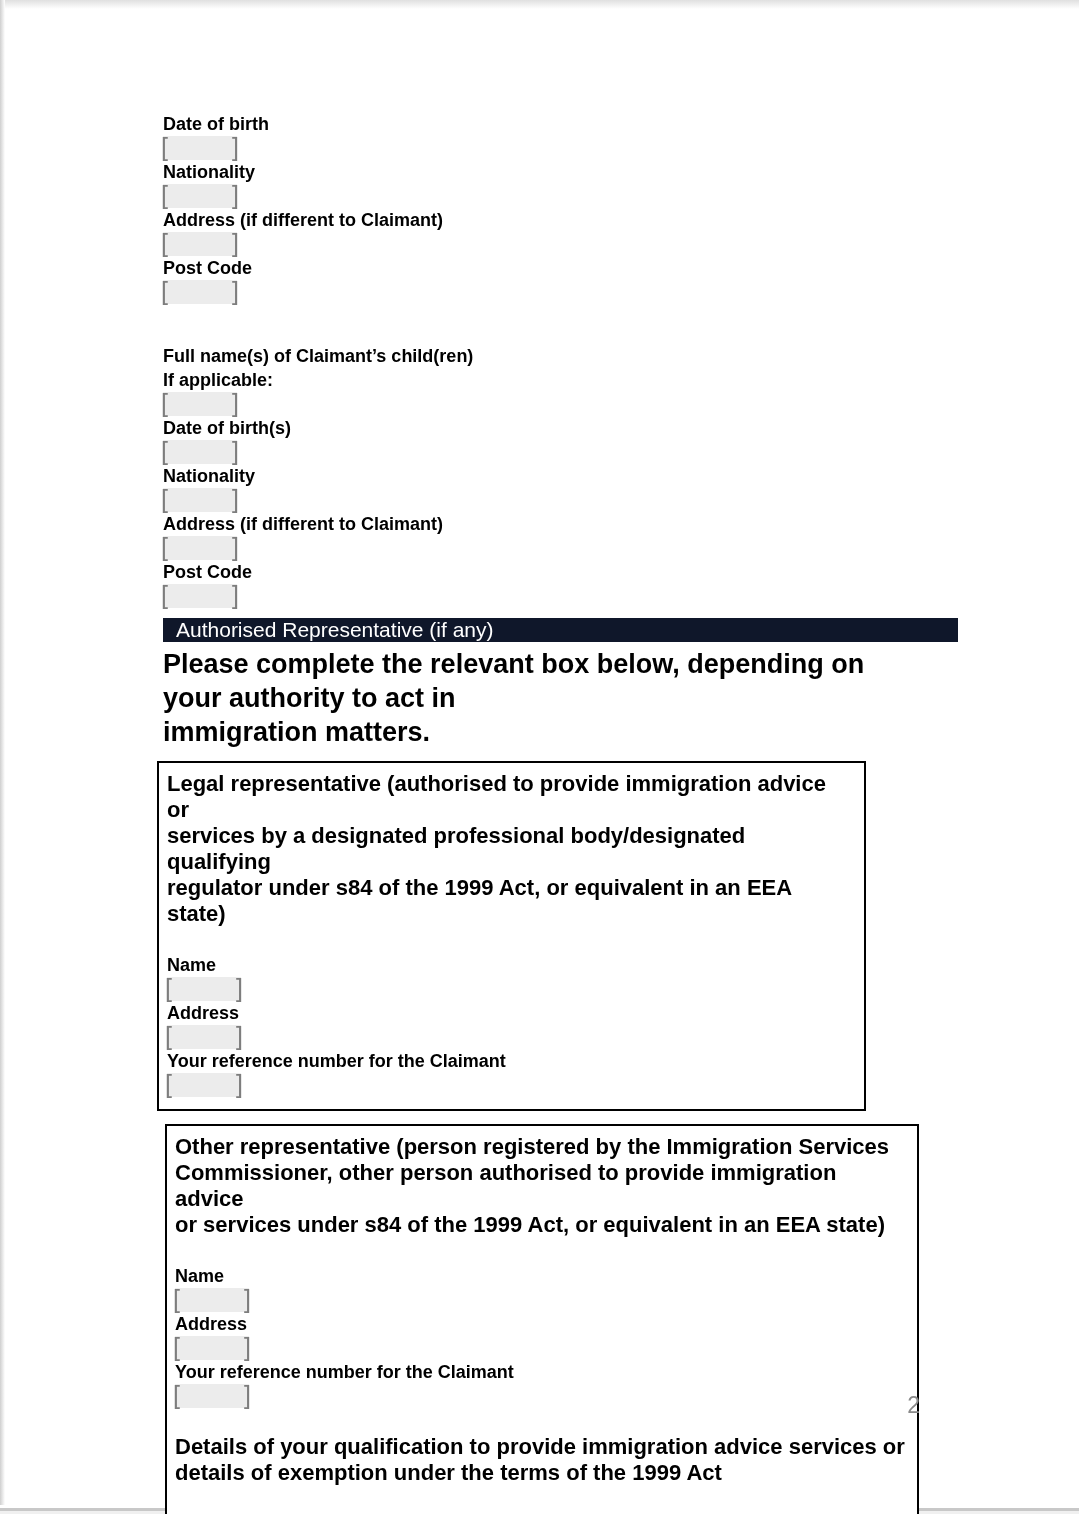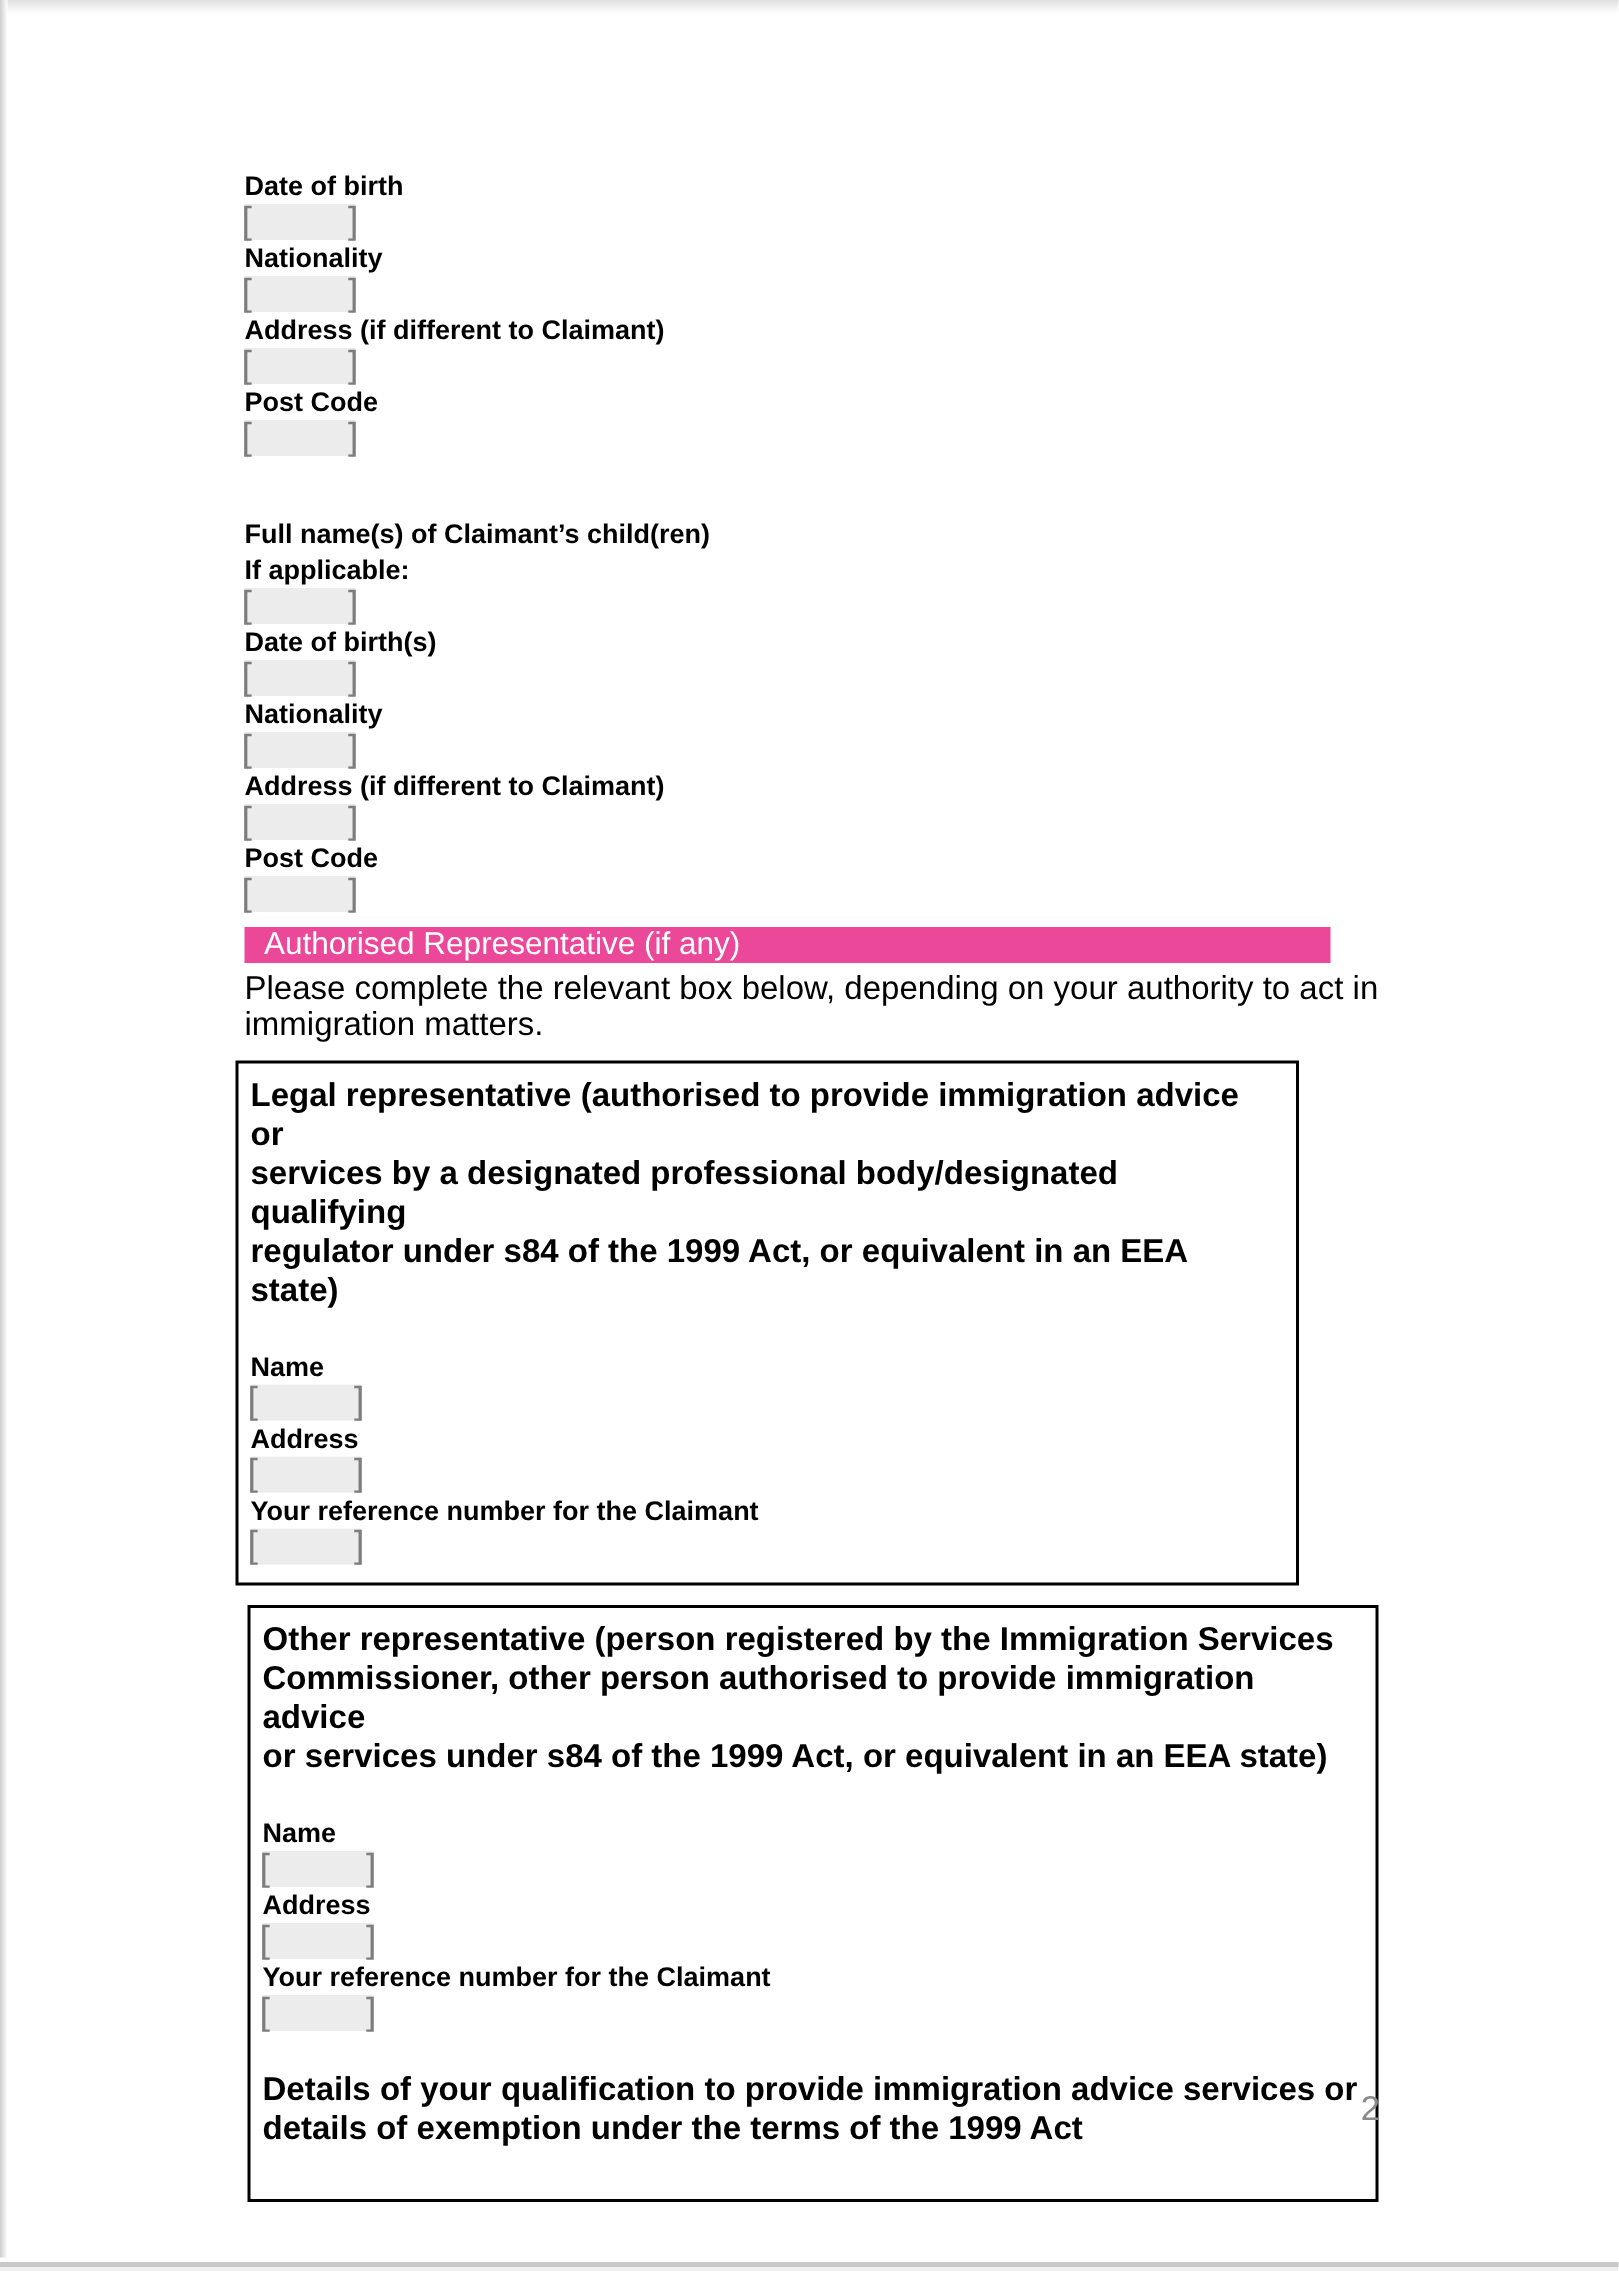--- a/index.html
+++ b/index.html
@@ -25,24 +25,24 @@
   .tfield::before,.tfield::after{
     position:absolute;top:50%;transform:translateY(-52%);
     font-size:25px;line-height:1;color:#7d7d7d;font-weight:400;}
   .tfield::before{content:"[";left:-2px;}
   .tfield::after{content:"]";right:-2px;}
 
   .group-gap{height:40px;}
   .bar-gap{height:10px;}
 
   .section-bar{
-    width:724px;height:24px;background:#ec4899;color:#ffffff;
+    width:795px;height:24px;background:#0f172a;color:#ffffff;
     font-size:21px;line-height:24px;padding-left:13px;box-sizing:border-box;
     font-weight:400;}
-  .instruction{font-size:22px;line-height:24px;margin-top:5px;font-weight:400;}
+  .instruction{font-size:27px;line-height:34px;margin-top:5px;font-weight:700;}
 
   .repbox{border:2px solid #000;box-sizing:border-box;background:#fff;}
   .repbox1{width:709px;margin-left:-6px;margin-top:12px;padding:8px 10px 12px 8px;}
   .repbox2{width:754px;margin-left:2px;margin-top:13px;padding:8px 10px 26px 8px;}
   .box-heading{font-weight:bold;font-size:22px;line-height:26px;}
   .blank-line{height:26px;}
   .details-note{font-weight:bold;font-size:22px;line-height:26px;}
   .box-bottom-pad{height:8px;}
 
   .page-number{

